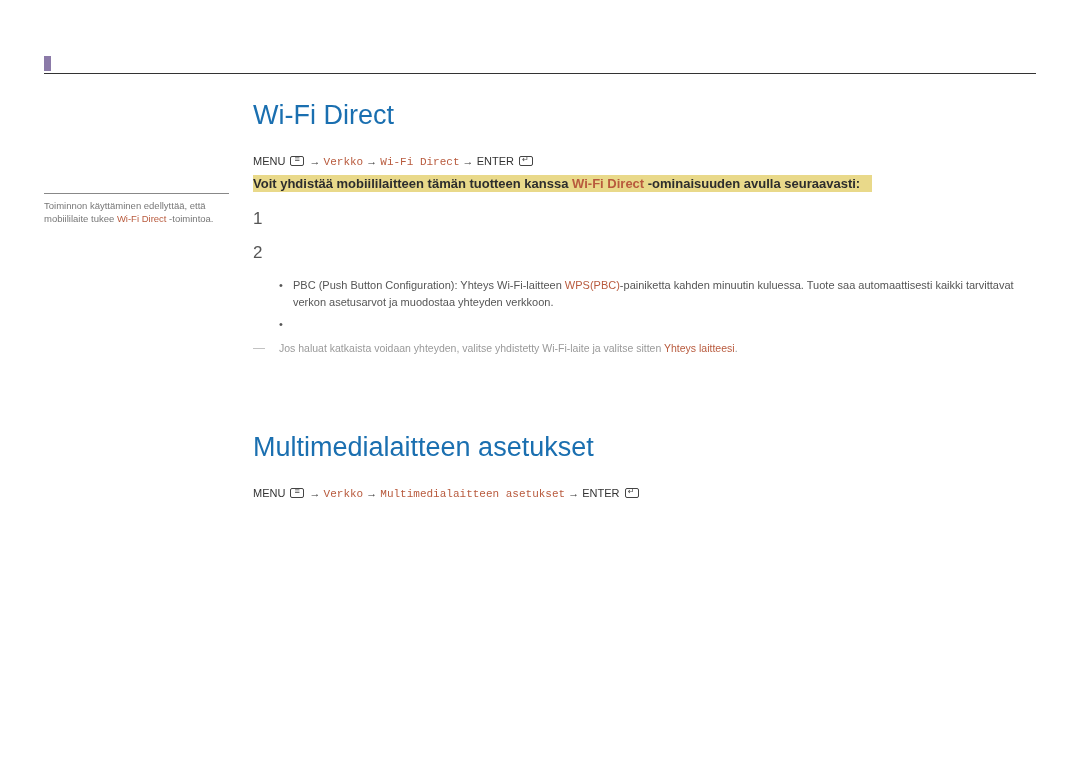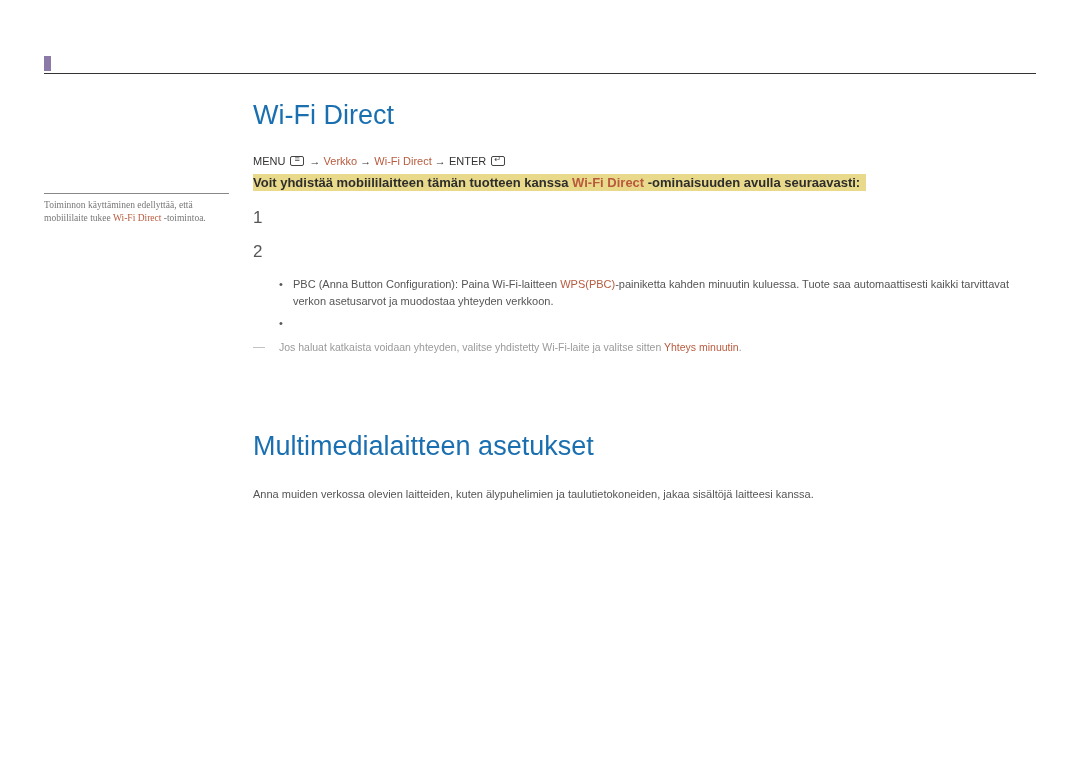--- a/index.html
+++ b/index.html
@@ -35,42 +35,41 @@
   .side-rule {
     width: 185px;
     border: none;
     border-top: 1px solid #888;
     margin-bottom: 5px;
   }
   .side-note {
     font-size: 9.5px;
     line-height: 1.4;
     color: #777;
-    font-family: Liberation Serif, serif;
   }
   .side-note .hl { color: #b85a3d; }
   .main-col {
     position: absolute;
     top: 100px;
     left: 253px;
     right: 44px;
   }
   h1 {
     font-size: 27px;
     font-weight: 400;
     color: #1a6fb0;
     margin-bottom: 24px;
   }
   .path {
     font-size: 11px;
     color: #333;
     margin-bottom: 6px;
   }
   .path b { font-weight: 400; }
-  .path .hl { color: #b85a3d; }
+  .path .hl { color: #b85a3d; font-family: Liberation Mono, monospace; }
   .icon-box {
     display: inline-block;
     width: 14px;
     height: 10px;
     border: 1px solid #444;
     border-radius: 2px;
     vertical-align: -1px;
     margin: 0 2px;
     position: relative;
   }
@@ -95,21 +94,21 @@
     color: #555;
     line-height: 1.5;
     margin-bottom: 14px;
   }
   .band {
     display: inline;
     background: #e9d98a;
     font-size: 13px;
     font-weight: 700;
     color: #2d2d2d;
-    padding: 1px 6px 1px 0;
+    padding: 1px 12px 1px 0;
     line-height: 1.4;
   }
   .band .hl { color: #b85a3d; }
   .steps {
     margin-top: 16px;
   }
   .step {
     display: flex;
     align-items: baseline;
     margin-bottom: 14px;
@@ -203,36 +202,46 @@
       </div>
       <div class="step">
         <div class="step-num">2</div>
       </div>
     </div>
 
     <div class="bullets">
       <div class="bullet-row">
         <div class="bullet-dot">•</div>
         <div class="bullet-body">
-          <span>PBC (Anna Button Configuration): Paina Wi-Fi-laitteen </span><span class="hl">WPS(PBC)</span><span>-painiketta kahden minuutin kuluessa. Tuote saa automaattisesti kaikki tarvittavat verkon asetusarvot ja muodostaa yhteyden verkkoon.</span>
+          <span>PBC (Push Button Configuration): Yhteys Wi-Fi-laitteen </span><span class="hl">WPS(PBC)</span><span>-painiketta kahden minuutin kuluessa. Tuote saa automaattisesti kaikki tarvittavat verkon asetusarvot ja muodostaa yhteyden verkkoon.</span>
         </div>
       </div>
       <div class="bullet-row">
         <div class="bullet-dot">•</div>
       </div>
     </div>
 
     <div class="note-row">
       <div class="note-dash">―</div>
       <div class="note-body">
-        <span>Jos haluat katkaista voidaan yhteyden, valitse yhdistetty Wi-Fi-laite ja valitse sitten </span><span class="hl">Yhteys minuutin</span><span>.</span>
+        <span>Jos haluat katkaista voidaan yhteyden, valitse yhdistetty Wi-Fi-laite ja valitse sitten </span><span class="hl">Yhteys laitteesi</span><span>.</span>
       </div>
     </div>
   </div>
 
   <div class="section2">
     <h1>Multimedialaitteen asetukset</h1>
 
-
-    <p class="intro">Anna muiden verkossa olevien laitteiden, kuten älypuhelimien ja taulutietokoneiden, jakaa sisältöjä laitteesi kanssa.</p>
+    <p class="path">
+      <b>MENU</b>
+      <span class="icon-box icon-menu"></span>
+      <span> → </span>
+      <span class="hl">Verkko</span>
+      <span> → </span>
+      <span class="hl">Multimedialaitteen asetukset</span>
+      <span> → </span>
+      <b>ENTER</b>
+      <span class="icon-box icon-enter"></span>
+    </p>
+
   </div>
 
 </div>
 
 </body></html>

